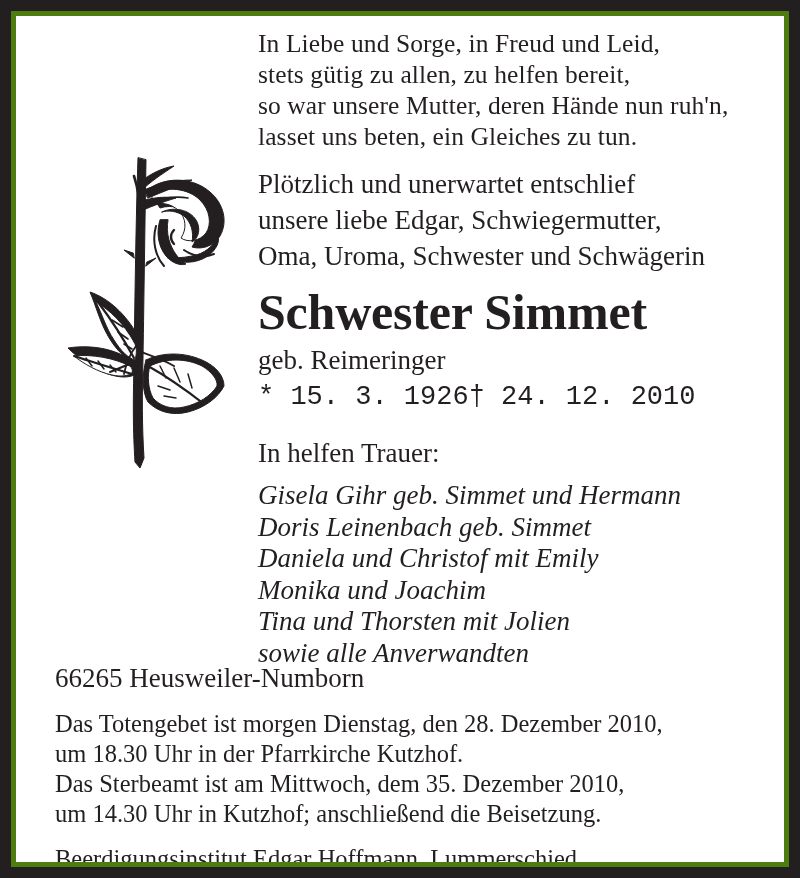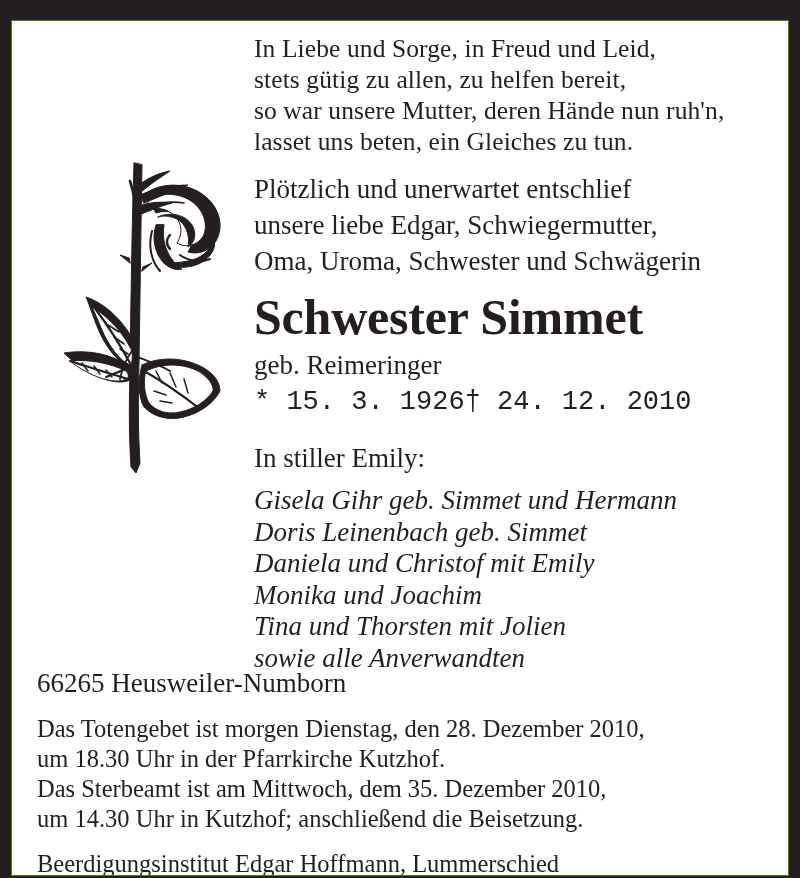--- a/index.html
+++ b/index.html
@@ -21,23 +21,22 @@
     padding: 11px;
     overflow: hidden;
   }
 
   .notice-inner {
     position: relative;
     width: 100%;
     height: 100%;
     box-sizing: border-box;
     background: #ffffff;
-    border: 1px solid #4d7c0f;
+    border: 5px solid #4d7c0f;
     overflow: hidden;
-    margin-top: 9px;
   }
 
   
   .rose {
     position: absolute;
     left: 18px;
     top: 130px;
     width: 210px;
     height: 330px;
   }
@@ -100,21 +99,21 @@
     margin-top: 10px;
     font-style: italic;
     font-size: 27px;
     line-height: 31.5px;
   }
   .mourners .line { white-space: nowrap; }
 
   
   .lower-block {
     position: absolute;
-    left: 25px;
+    left: 39px;
     top: 645px;
     right: 14px;
   }
 
   .place {
     font-size: 27px;
     line-height: 34px;
   }
 
   .service {
@@ -217,21 +216,21 @@
         <div class="line">Oma, Uroma, Schwester und Schwägerin</div>
       </div>
 
       <div class="deceased-name">Schwester Simmet</div>
       <div class="maiden-name">geb. Reimeringer</div>
 
       <div class="dates">
         <span class="birth">* 15. 3. 1926</span><span class="death">† 24. 12. 2010</span>
       </div>
 
-      <div class="mourn-header">In stiller Emily:</div>
+      <div class="mourn-header">In helfen Trauer:</div>
 
       <div class="mourners">
         <div class="line">Gisela Gihr geb. Simmet und Hermann</div>
         <div class="line">Doris Leinenbach geb. Simmet</div>
         <div class="line">Daniela und Christof mit Emily</div>
         <div class="line">Monika und Joachim</div>
         <div class="line">Tina und Thorsten mit Jolien</div>
         <div class="line">sowie alle Anverwandten</div>
       </div>
     </div>

